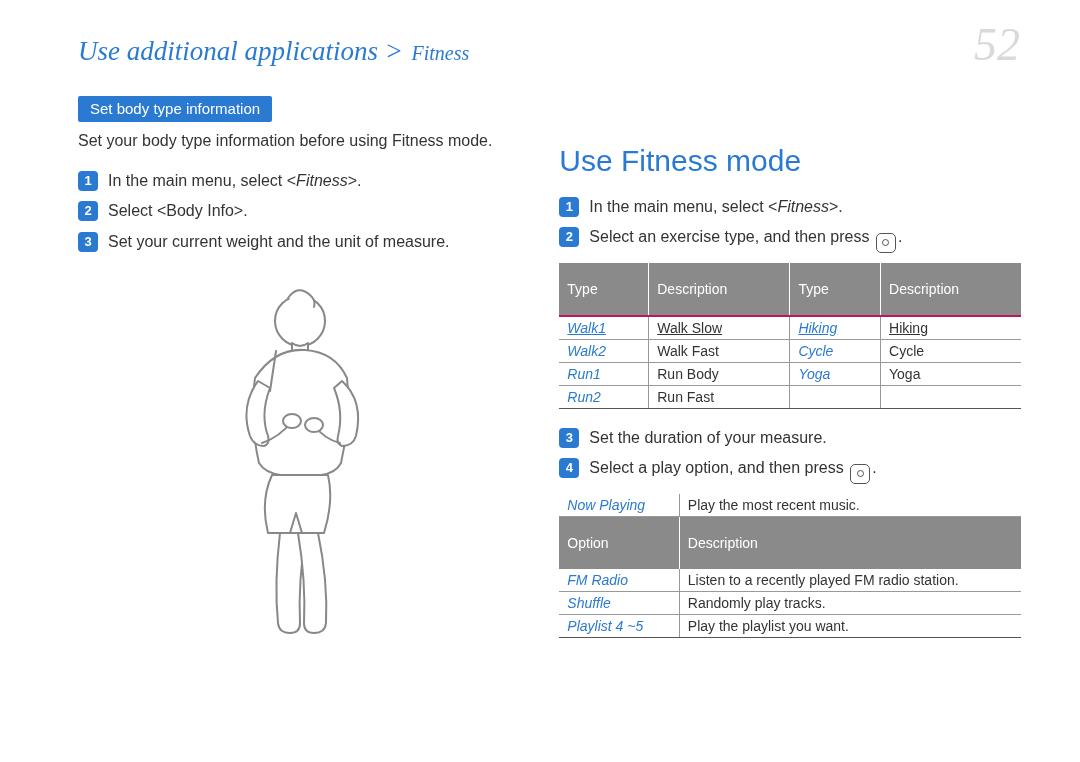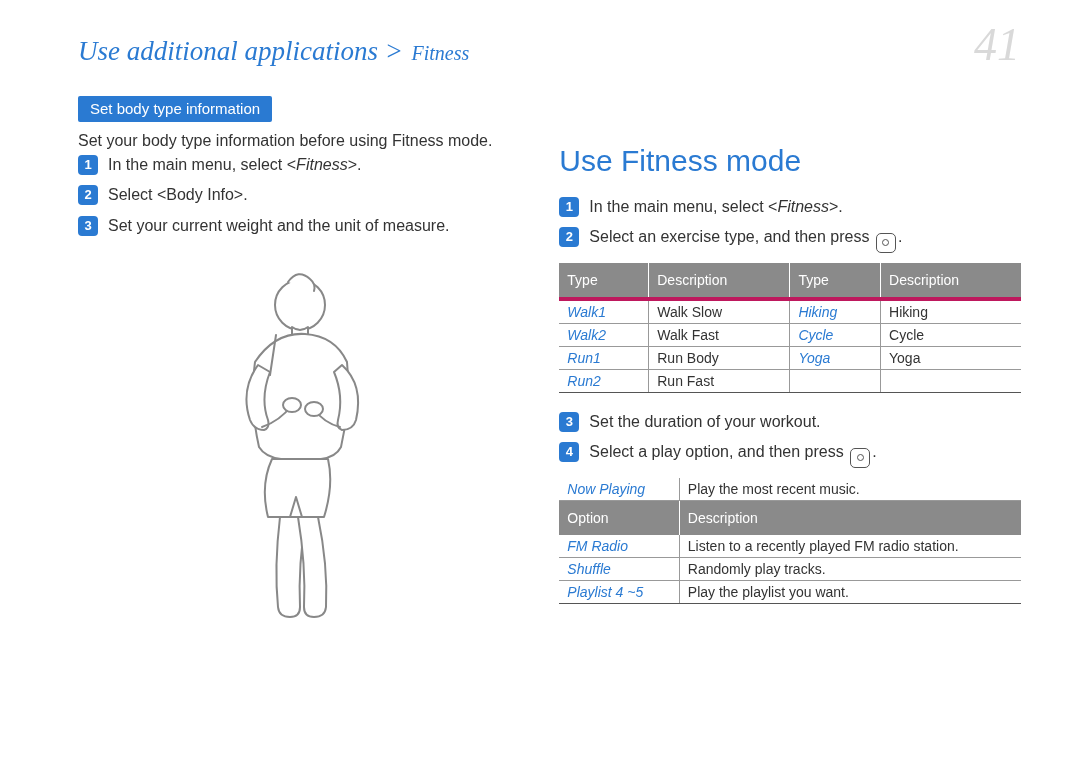--- a/index.html
+++ b/index.html
@@ -54,21 +54,21 @@
     background: #2a7ad2;
     color: #fff;
     font-size: 15px;
     padding: 4px 12px 5px 12px;
     border-radius: 2px;
     margin-bottom: 10px;
   }
   .body-text {
     font-size: 16px;
     color: #333;
-    margin-bottom: 4px;
+    margin-bottom: 20px;
   }
   .section-title {
     font-size: 30px;
     color: #2a7ad2;
     margin: 0 0 18px 0;
     font-weight: normal;
   }
   .step {
     display: flex;
     align-items: flex-start;
@@ -111,31 +111,31 @@
     width: 100%;
     border-collapse: collapse;
     font-size: 14px;
     margin: 10px 0 18px 0;
   }
   table.info th {
     background: #8a8a8a;
     color: #fff;
     font-weight: normal;
     text-align: left;
-    padding: 9px 8px;
+    padding: 18px 8px;
     border-right: 1px solid #fff;
   }
   table.info th:last-child { border-right: none; }
   table.info td {
     padding: 3px 8px;
     border-bottom: 1px solid #999;
     border-right: 1px solid #999;
   }
   table.info td:last-child { border-right: none; }
-  table.info tr:nth-child(2) td { border-top: 4px solid #be185d; }
+  table.info tr:nth-child(2) td { border-top: 2px solid #be185d; text-decoration: underline; }
   table.info tr:last-child td { border-bottom: 1.5px solid #555; }
   .type-name {
     color: #2a7ad2;
     font-style: italic;
   }
   .illustration {
     margin-top: 30px;
     text-align: center;
   }
   svg.person {
@@ -145,21 +145,21 @@
 </style>
 </head>
 <body>
 
 <div class="page">
   <div class="header">
     <div>
       <span class="breadcrumb-main">Use additional applications &gt;</span>
       <span class="breadcrumb-sub">Fitness</span>
     </div>
-    <div class="pagenum">41</div>
+    <div class="pagenum">52</div>
   </div>
 
   <div class="columns">
 
     <div class="col col-left">
       <div class="pill">Set body type information</div>
       <div class="body-text">Set your body type information before using Fitness mode.</div>
 
       <div class="step">
         <div class="step-num">1</div>
@@ -256,21 +256,21 @@
           <td class="type-name">Run2</td>
           <td>Run Fast</td>
           <td class="type-name"></td>
           <td></td>
         </tr>
       </tbody>
         </table>
 
       <div class="step">
         <div class="step-num">3</div>
-        <div class="step-text">Set the duration of your workout.</div>
+        <div class="step-text">Set the duration of your measure.</div>
       </div>
       <div class="step">
         <div class="step-num">4</div>
         <div class="step-text">
           <span>Select a play option, and then press </span><span class="btn-icon">
               <span class="dot"></span>
             </span><span>.</span>
         </div>
       </div>
 

